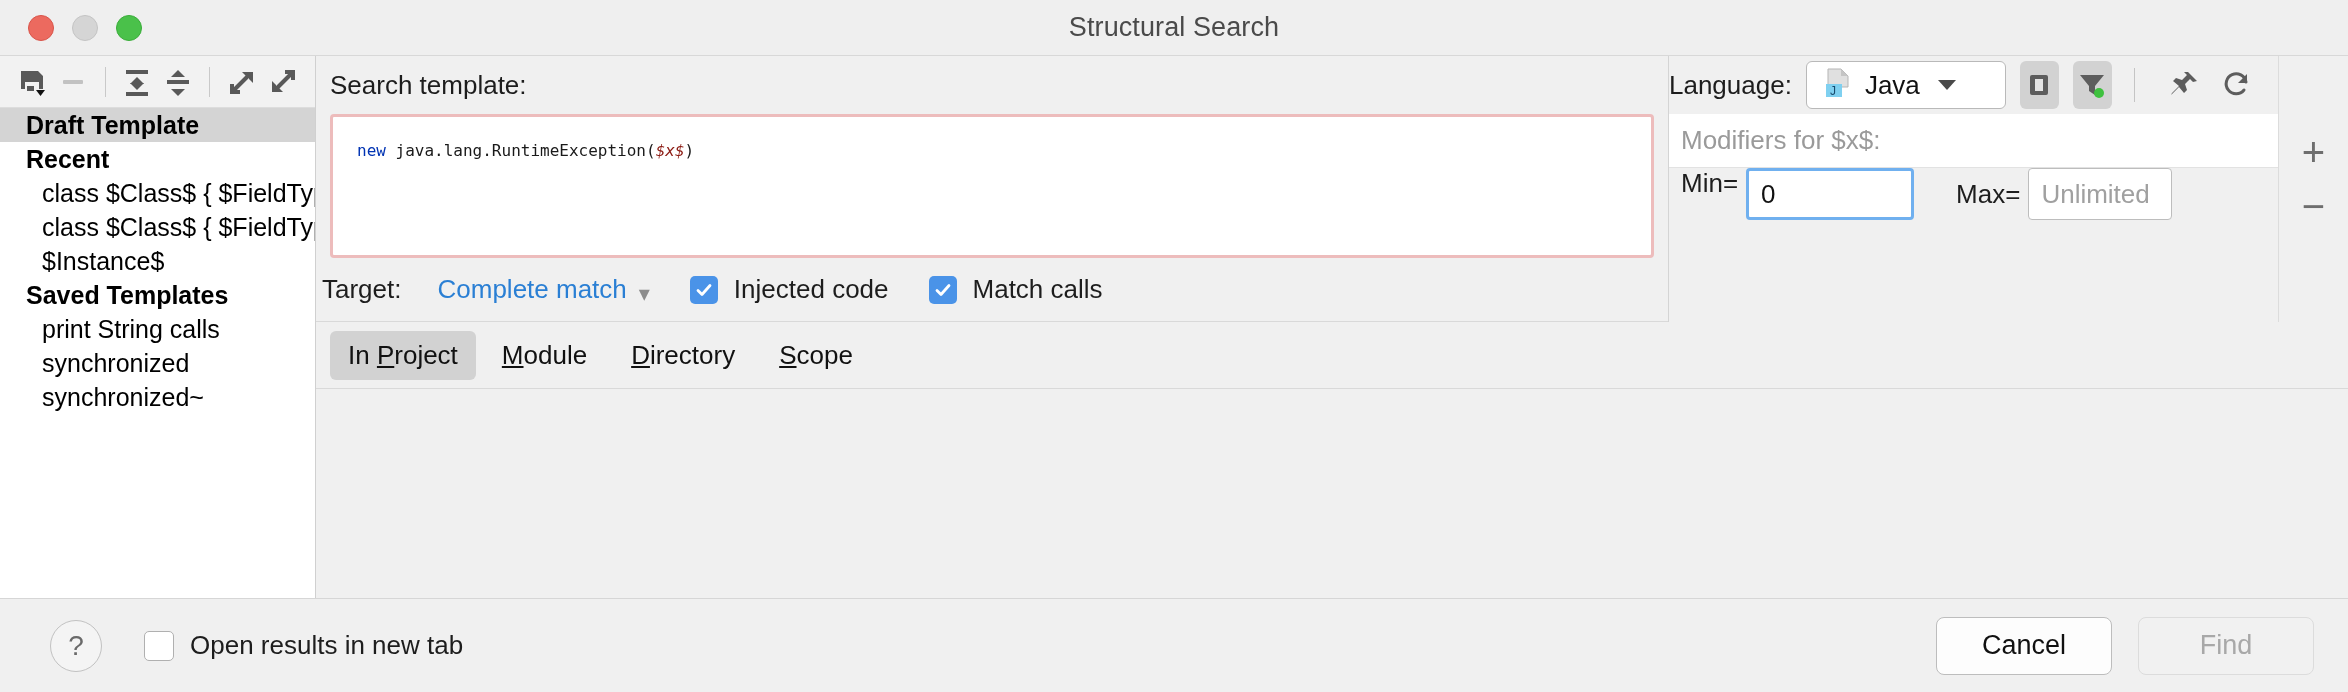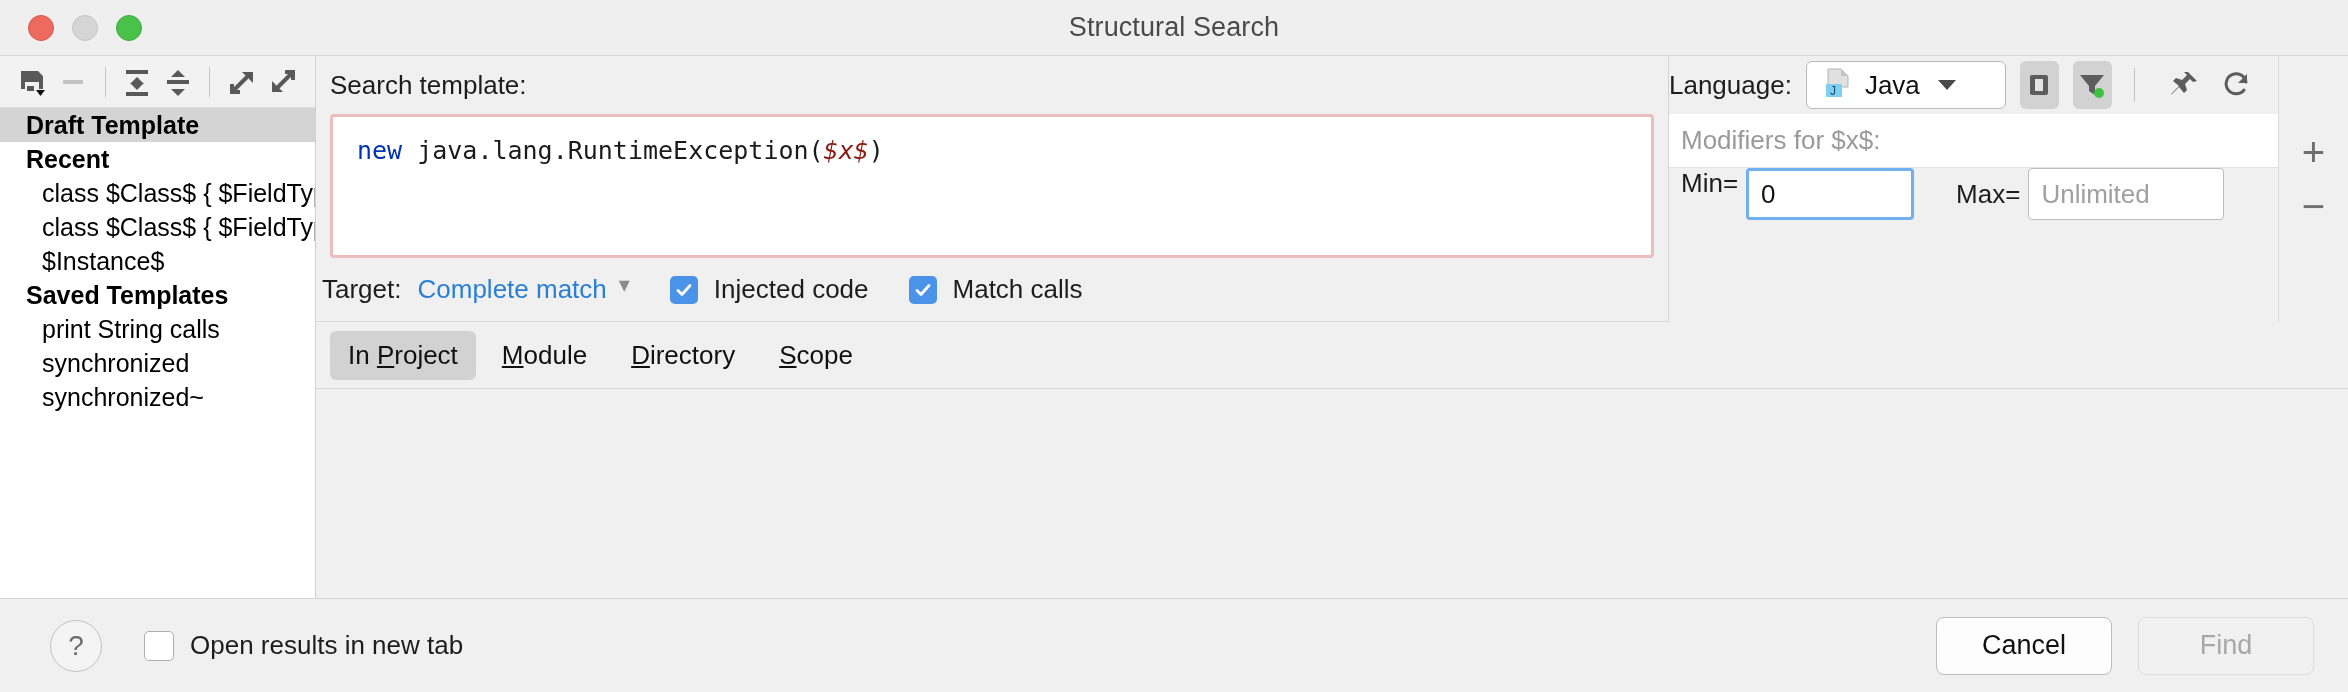--- a/index.html
+++ b/index.html
@@ -87,34 +87,34 @@
   .icon-btn.toggled { background: #d2d2d2; }
   .vsep { width: 1px; height: 34px; background: #c4c4c4; margin: 0 16px 0 22px; }
 
   
   .editor-wrap { padding: 0 14px 0 14px; }
   .editor {
     border: 3px solid #edbcbc; border-radius: 4px; background: #fff;
     height: 144px; position: relative; overflow: hidden;
   }
   .code-line {
-    font-family: "DejaVu Sans Mono", monospace; font-size: 25px;
+    font-family: "DejaVu Sans Mono", monospace; font-size: 16px;
     padding: 18px 0 0 24px; white-space: pre; line-height: 32px;
   }
   .kw { color: #0033b3; }
   .plain { color: #1a1a1a; }
   .var { color: #8b1a12; font-style: italic; }
 
   
   .target-row {
     display: flex; align-items: center; gap: 0; height: 64px;
     padding-left: 6px; border-bottom: 1px solid #d9d9d9;
   }
   .target-label { font-size: 26px; color: #1d1d1d; margin-right: 16px; }
-  .link-combo { display: flex; align-items: flex-start; gap: 12px; }
+  .link-combo { display: flex; align-items: flex-end; gap: 12px; margin-left: 20px; }
   .link-text { font-size: 26px; color: #2a7fd4; }
   .chev { color: #8c8c8c; font-size: 22px; line-height: 1; }
   .cbx-group { display: flex; align-items: center; gap: 16px; margin-left: 40px; }
   .cbx {
     width: 28px; height: 28px; border-radius: 5px; flex: 0 0 28px;
     display: flex; align-items: center; justify-content: center;
   }
   .cbx.checked { background: #4a93e8; }
   .cbx.unchecked { background: #fff; border: 1px solid #b0b0b0; }
   .cbx svg { display: block; }
@@ -131,21 +131,21 @@
     padding-left: 12px; font-size: 26px; color: #9a9a9a;
     border-bottom: 1px solid #e2e2e2;
   }
   .rp-fields { display: flex; align-items: flex-start; height: 96px; padding-left: 12px; }
   .fld-label { font-size: 26px; color: #1d1d1d; }
   .txtfield {
     height: 52px; border-radius: 4px; background: #fff;
     display: flex; align-items: center; padding: 0 12px; font-size: 26px;
   }
   .txtfield.focused { border: 3px solid #70b0ef; color: #111; width: 168px; margin-left: 8px; }
-  .txtfield.ghost { border: 1px solid #bdbdbd; color: #a0a0a0; width: 196px; margin-left: 8px; }
+  .txtfield.ghost { border: 1px solid #bdbdbd; color: #a0a0a0; width: 144px; margin-left: 8px; }
   .max-wrap { display: flex; align-items: center; margin-left: 42px; }
   .rp-side {
     width: 70px; flex: 0 0 70px; border-left: 1px solid #dcdcdc;
     display: flex; flex-direction: column; align-items: center; padding-top: 8px; gap: 10px;
   }
   .plusminus { font-size: 40px; color: #6e6e6e; line-height: 44px; width: 52px; text-align: center; }
 
   
   .scope-bar { display: flex; align-items: center; height: 66px; padding-left: 14px; gap: 8px; background: #f0f0f0; }
   .scope-tab {

